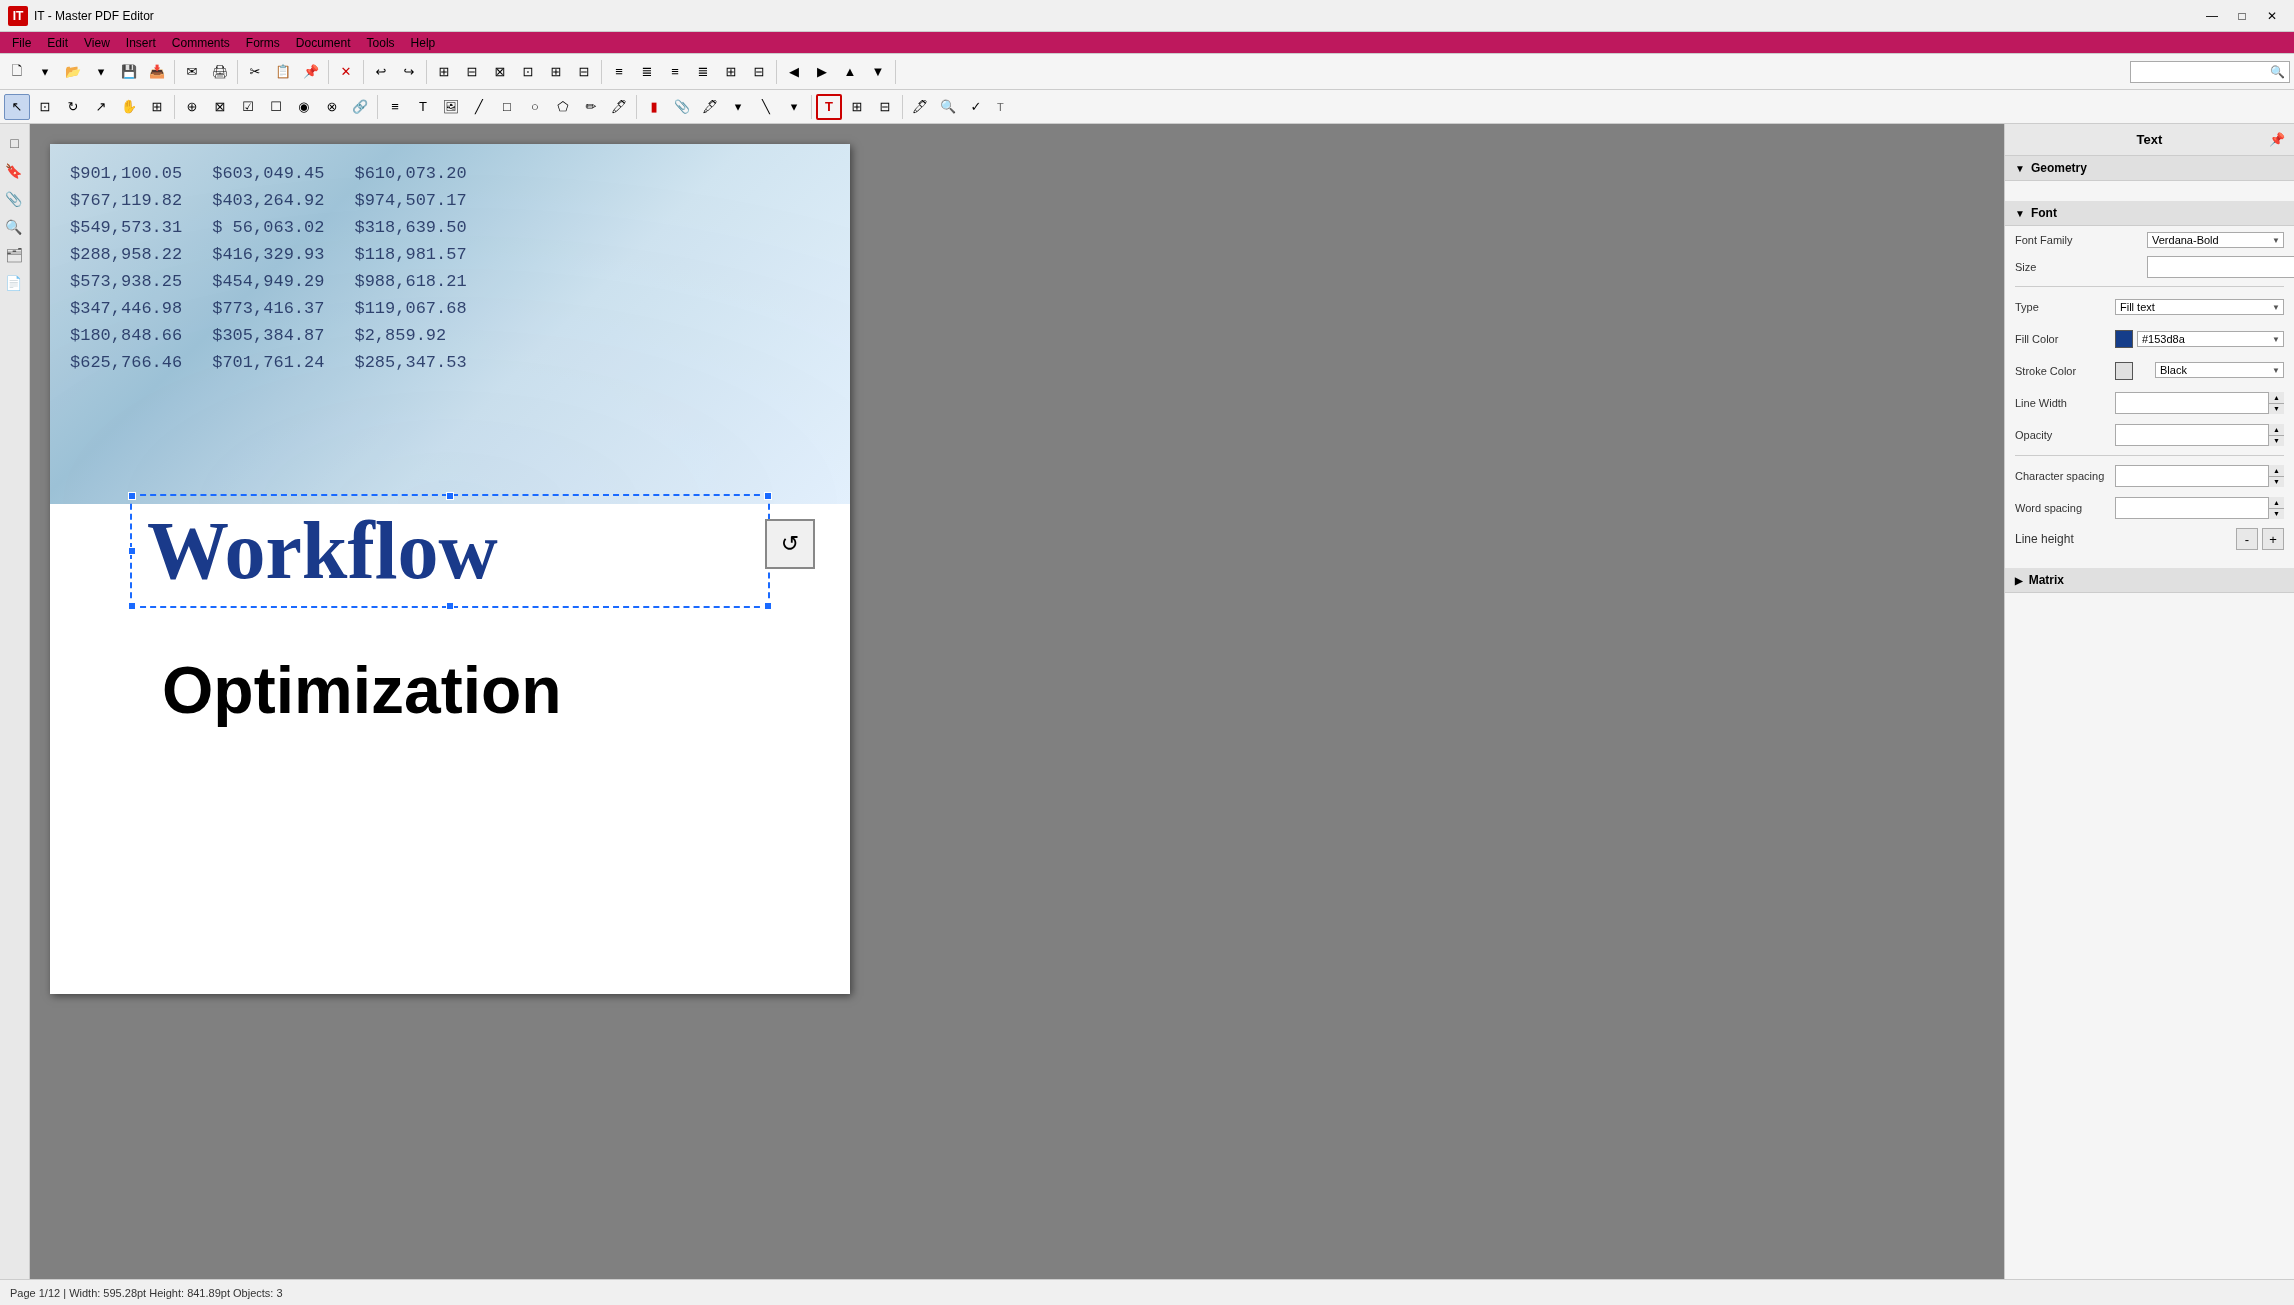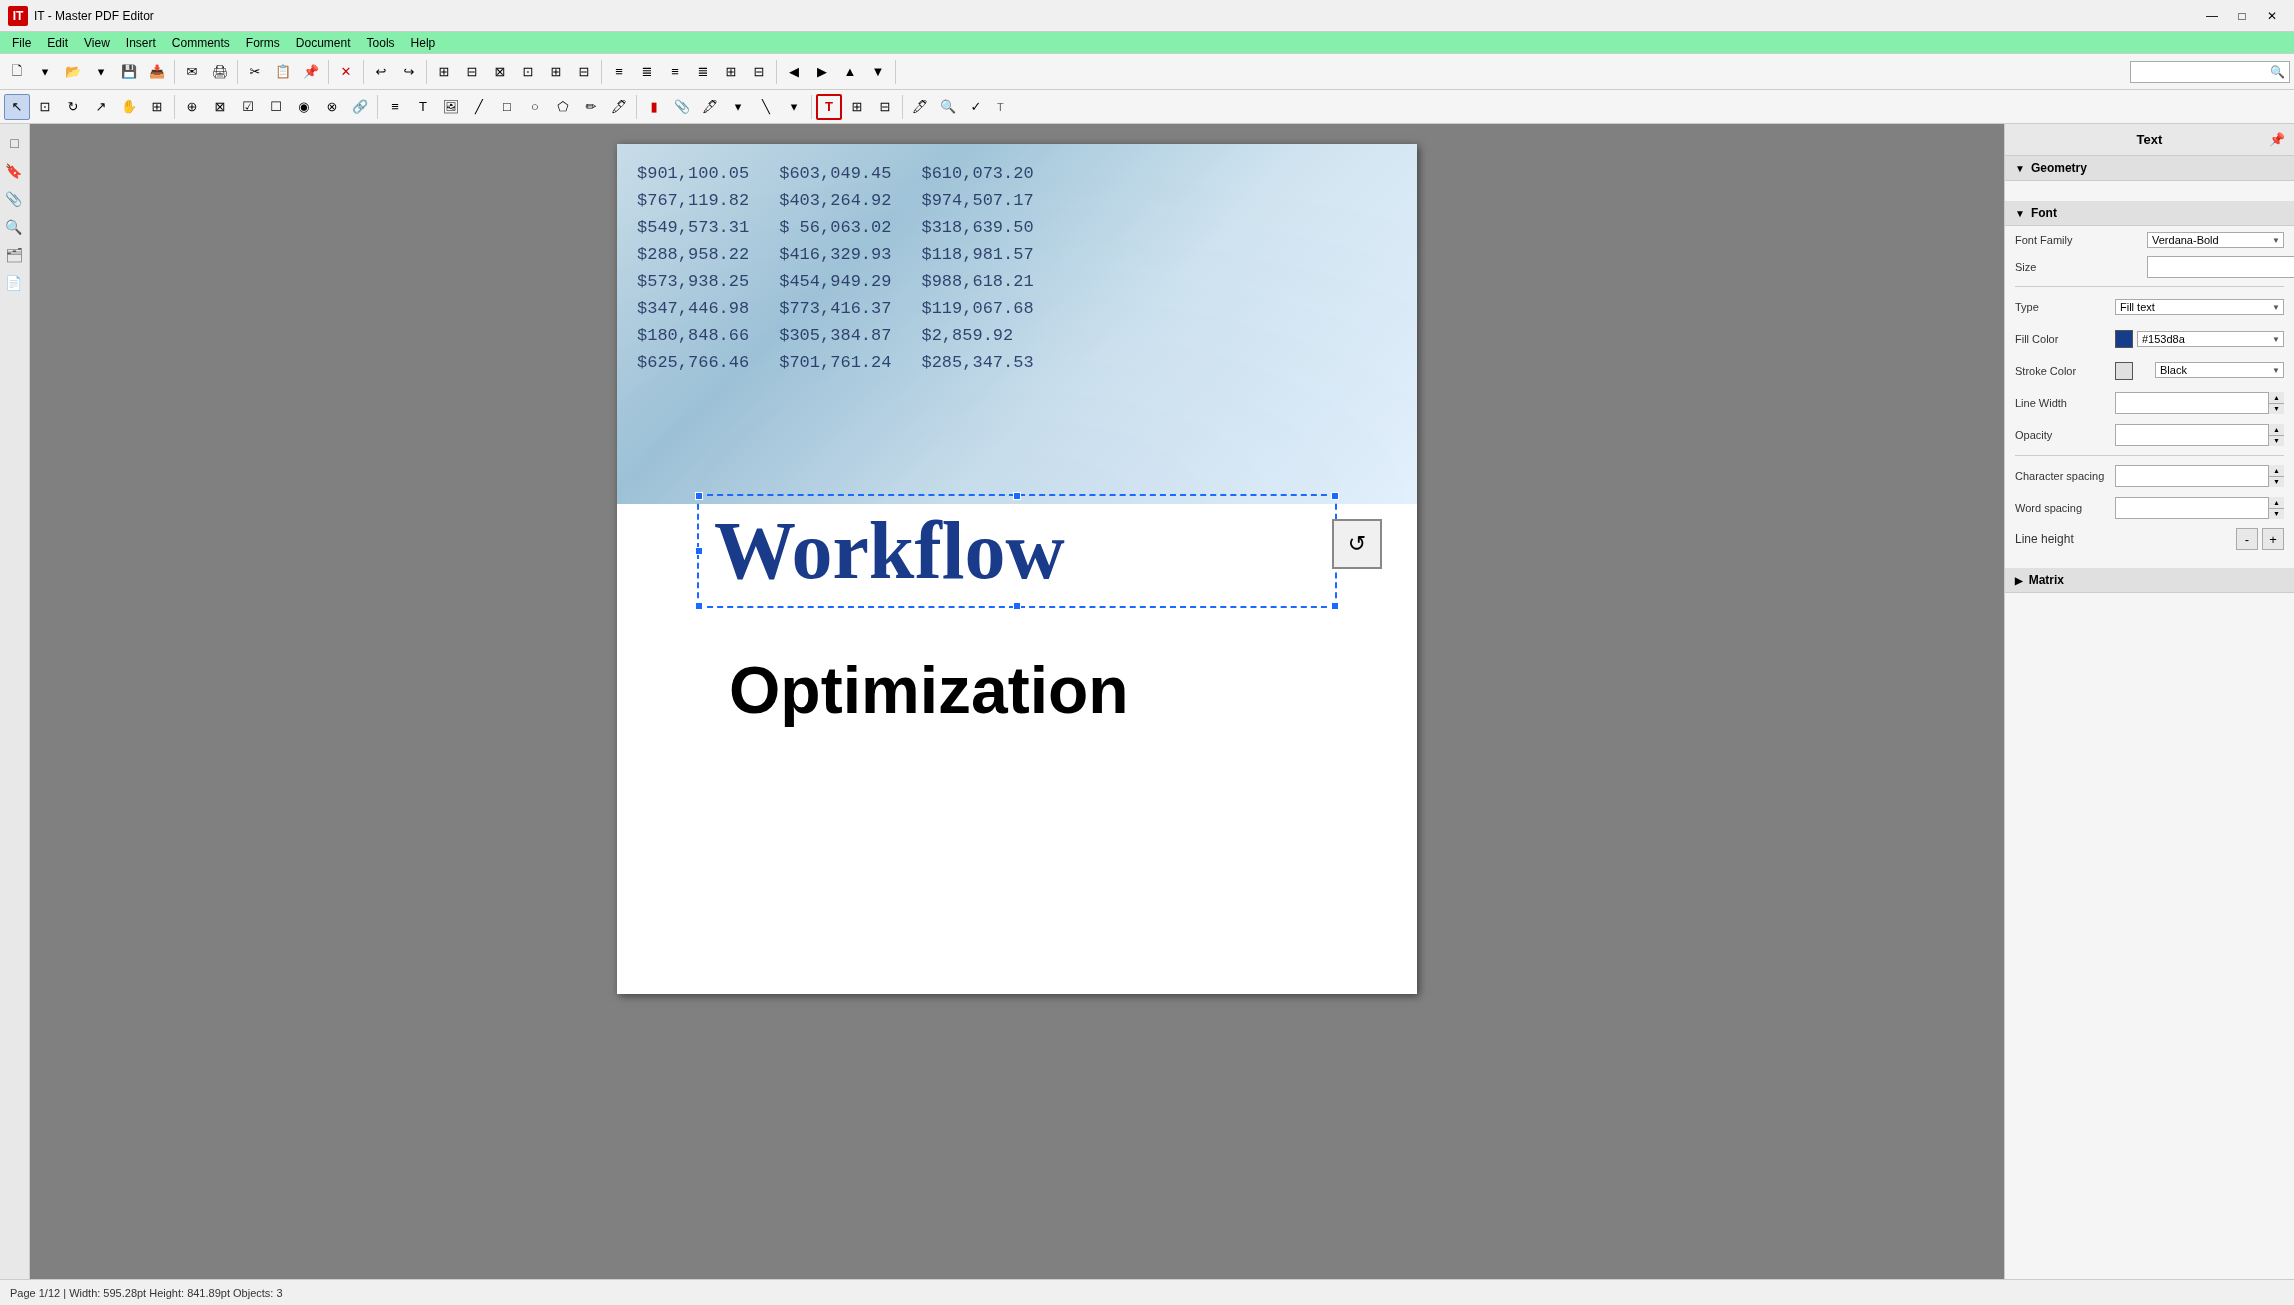--- a/index.html
+++ b/index.html
@@ -26,21 +26,21 @@
     #title-bar .title-text { flex: 1; font-size: 12px; }
     #title-bar .window-controls { display: flex; gap: 2px; }
     #title-bar .win-btn {
       width: 28px; height: 22px;
       border: none; background: transparent; cursor: pointer;
       font-size: 12px; display: flex; align-items: center; justify-content: center;
     }
 
     
     #menu-bar {
-      background: #86efac;
+      background: #be185d;
       height: 22px;
       display: flex;
       align-items: center;
       padding: 0 4px;
       border-bottom: 1px solid #ccc;
     }
     .menu-item {
       padding: 2px 8px;
       cursor: pointer;
       font-size: 12px;
@@ -127,21 +127,20 @@
       color: #555;
     }
 
     
     #canvas-area {
       flex: 1;
       background: #808080;
       overflow: auto;
       display: flex;
       align-items: flex-start;
-      justify-content: center;
       padding: 20px;
     }
 
     
     #pdf-page {
       width: 800px;
       min-height: 850px;
       background: white;
       position: relative;
       box-shadow: 2px 2px 8px rgba(0,0,0,0.5);

